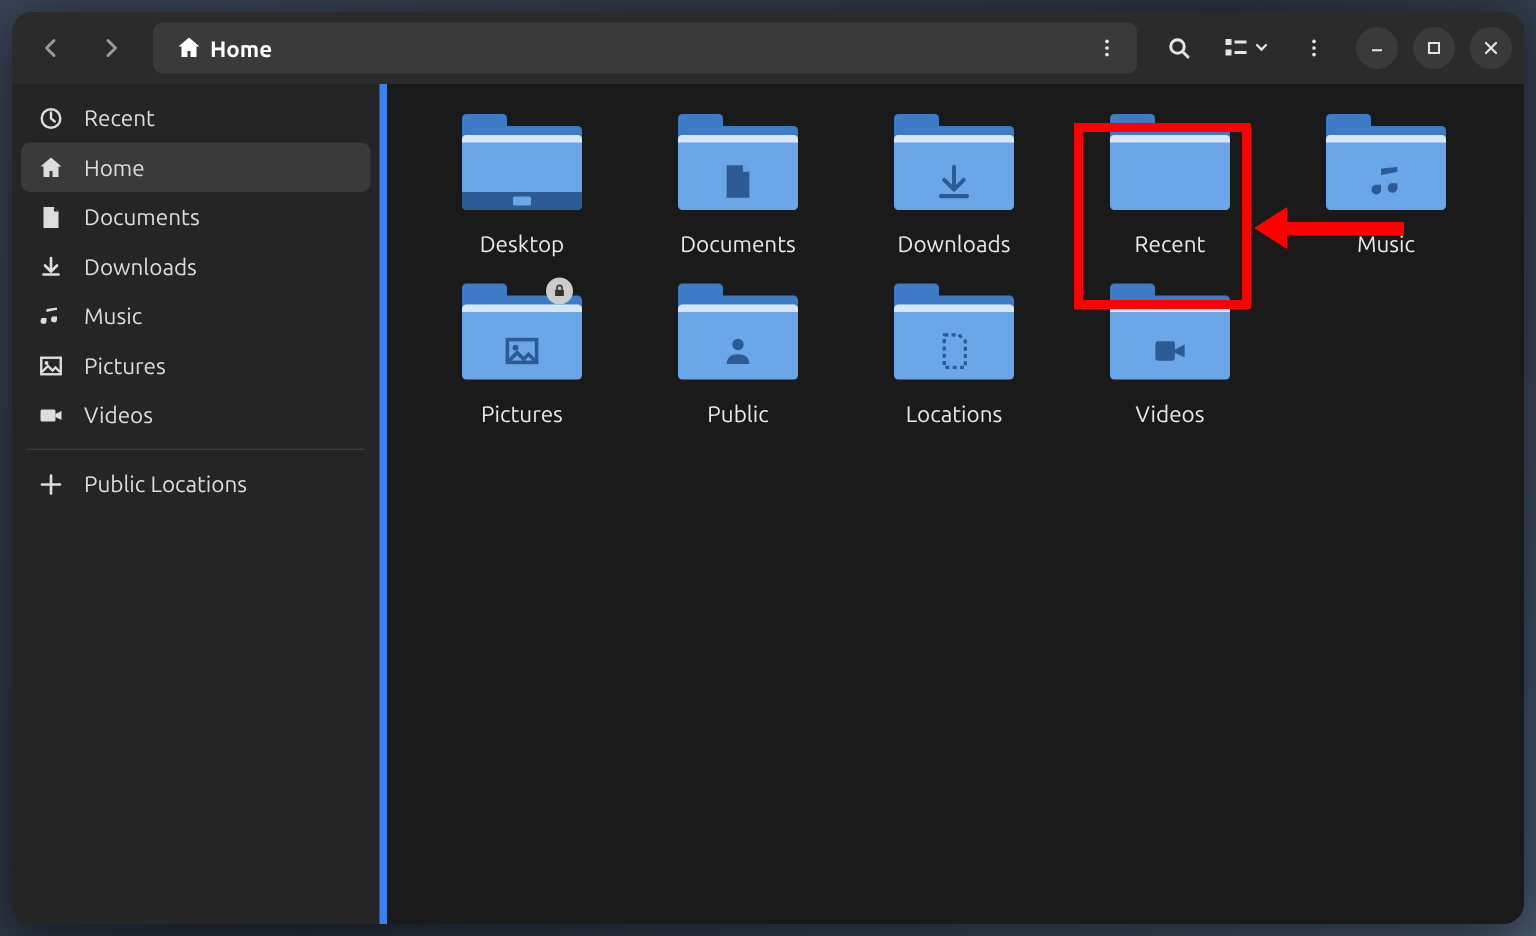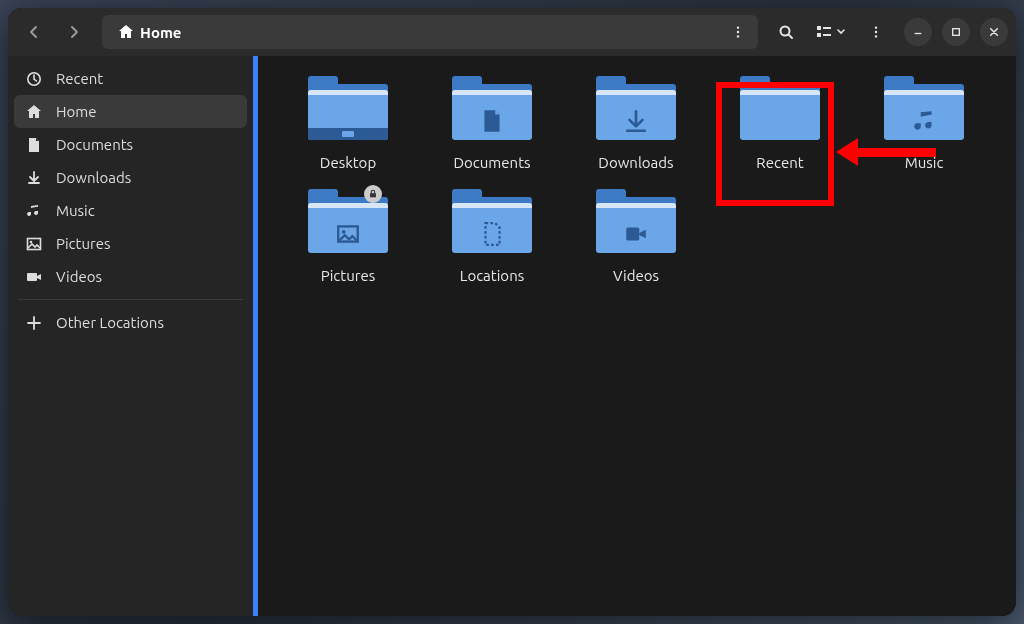--- a/index.html
+++ b/index.html
@@ -358,21 +358,21 @@
         <span>Videos</span>
       </div>
 
 
       <div class="side-sep"></div>
 
       <div class="side-item">
         <svg viewBox="0 0 16 16">
             <path d="M8 2v12M2 8h12" stroke="currentColor" stroke-width="1.8" stroke-linecap="round"></path>
           </svg>
-        <span>Other Locations</span>
+        <span>Public Locations</span>
       </div>
     </div>
 
     <div class="main">
       <div class="grid">
 
         <div class="folder">
           <div class="folder-icon">
             <div class="folder-back">
                 <div class="folder-tab"></div>
@@ -467,20 +467,37 @@
                 <svg viewBox="0 0 24 24">
                   <rect x="3" y="5" width="18" height="14" stroke="currentColor" stroke-width="2.2" fill="none"></rect>
                   <circle cx="8" cy="10" r="1.8" fill="currentColor"></circle>
                   <path d="M4 18l5-5 4 4 3-3 4 4" stroke="currentColor" stroke-width="2.2" fill="none"></path>
                 </svg>
               </div>
           </div>
           <div class="folder-label">Pictures</div>
         </div>
 
+        <div class="folder">
+          <div class="folder-icon">
+            <div class="folder-back">
+                <div class="folder-tab"></div>
+                <div class="folder-body"></div>
+              </div>
+            <div class="folder-front"></div>
+              <div class="folder-stripe"></div>
+            <div class="folder-glyph">
+                <svg viewBox="0 0 24 24">
+                  <circle cx="12" cy="8" r="3.5" fill="currentColor"></circle>
+                  <path fill="currentColor" d="M5 20c0-4 3-6 7-6s7 2 7 6z"></path>
+                </svg>
+              </div>
+          </div>
+          <div class="folder-label">Public</div>
+        </div>
 
         <div class="folder">
           <div class="folder-icon">
             <div class="folder-back">
                 <div class="folder-tab"></div>
                 <div class="folder-body"></div>
               </div>
             <div class="folder-front"></div>
               <div class="folder-stripe"></div>
             <div class="folder-glyph">

